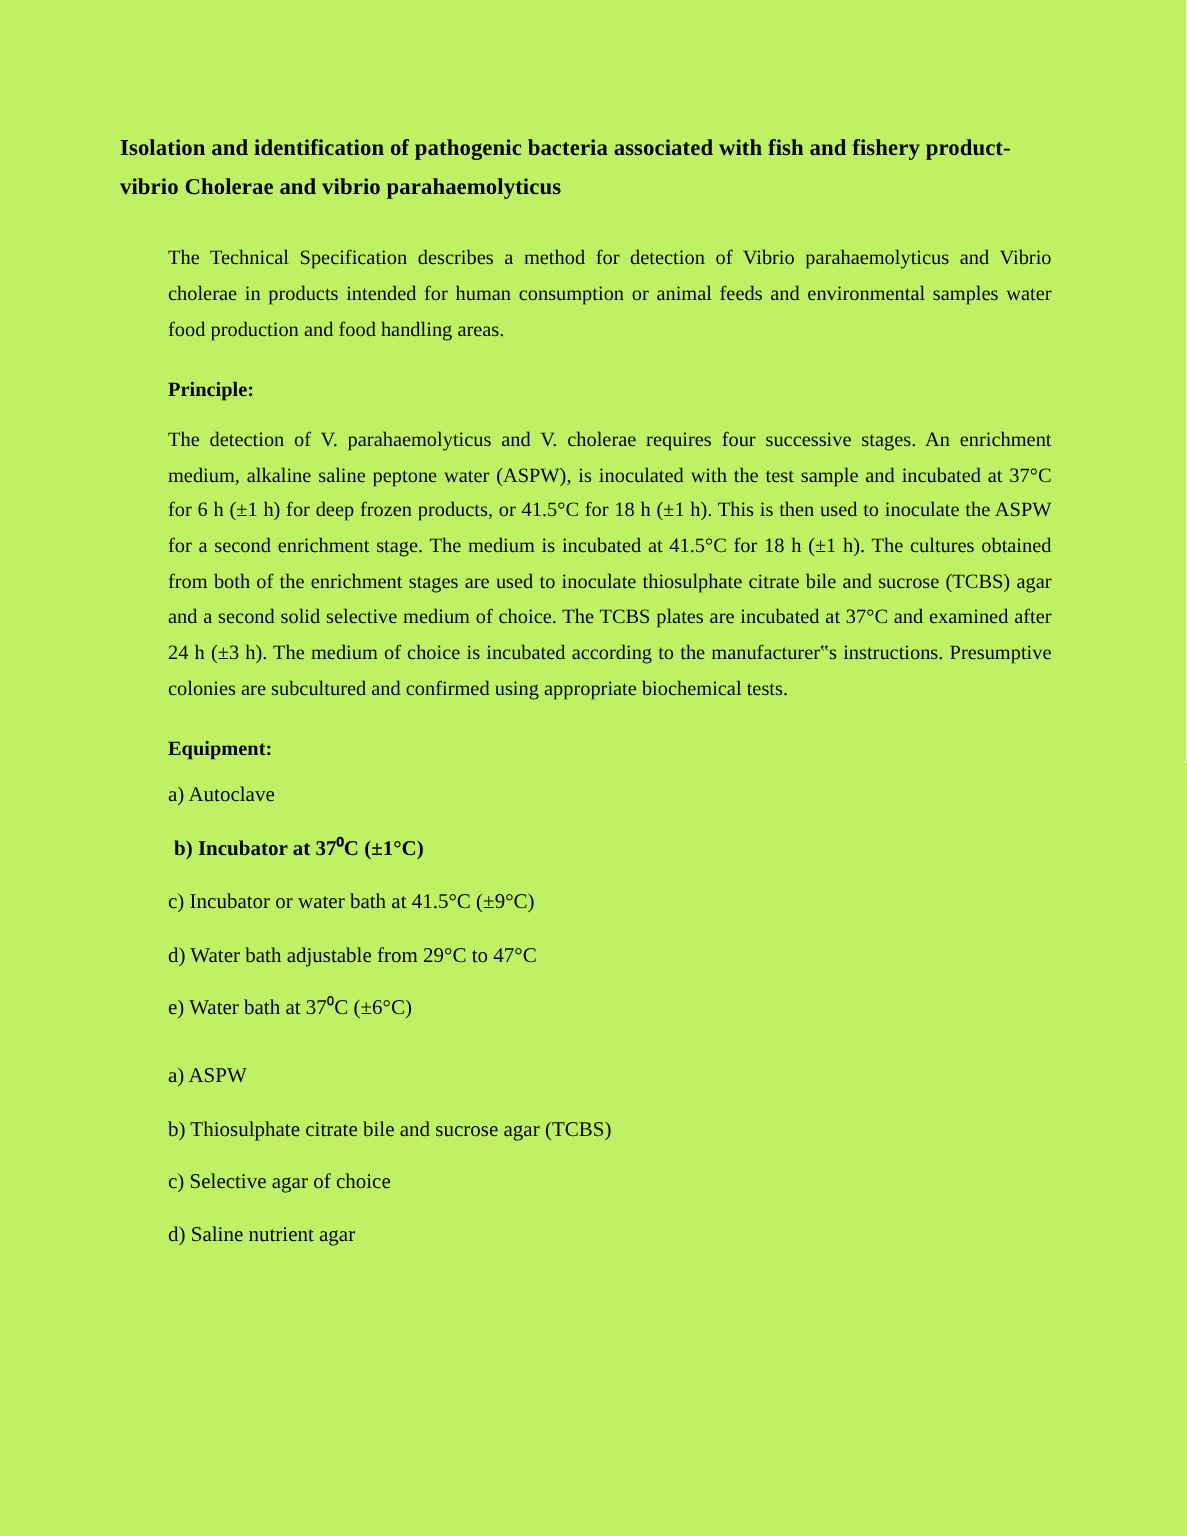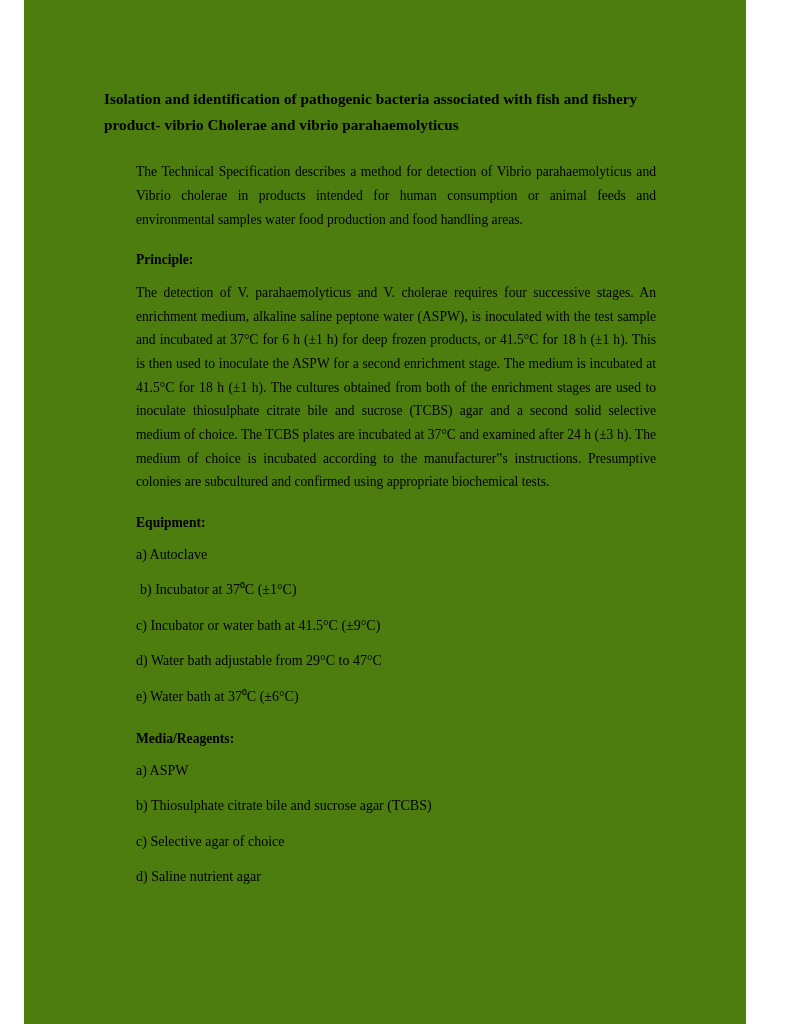--- a/index.html
+++ b/index.html
@@ -9,26 +9,25 @@
   }
   body {
     width: 791px;
     height: 1024px;
     font-family: "Liberation Serif", serif;
     color: #000000;
     overflow: hidden;
   }
   .page {
     position: relative;
-    width: 722px;
+    width: 791px;
     height: 1024px;
-    background: #4d7c0f;
+    background: #bef264;
     box-sizing: border-box;
     padding: 86px 88px 0 80px;
-    margin-left: 24px;
   }
   .doc-title {
     font-size: 15.2px;
     line-height: 1.72;
     text-align: left;
     margin: 0 0 22px 0;
     letter-spacing: 0.05px;
   }
   .section-heading {
     font-size: 13.6px;
@@ -46,20 +45,21 @@
     padding-right: 2px;
   }
   .list-item {
     font-size: 14px;
     line-height: 1.6;
     margin: 0 0 13px 0;
     padding-left: 32px;
   }
   .list-item.indent-extra {
     padding-left: 36px;
+    font-weight: bold;
   }
   .spacer-sm { height: 5px; }
   .spacer-md { height: 10px; }
 </style>
 </head>
 <body>
 
 <div class="page">
 
   <h1 class="doc-title">Isolation and identification of pathogenic bacteria associated with fish and fishery product- vibrio Cholerae and vibrio parahaemolyticus</h1>
@@ -75,19 +75,18 @@
 
   <h2 class="section-heading">Equipment:</h2>
   <p class="list-item">a) Autoclave</p>
   <p class="list-item indent-extra">b) Incubator at 37⁰C (±1°C)</p>
   <p class="list-item">c) Incubator or water bath at 41.5°C (±9°C)</p>
   <p class="list-item">d) Water bath adjustable from 29°C to 47°C</p>
   <p class="list-item">e) Water bath at 37⁰C (±6°C)</p>
 
   <div class="spacer-md"></div>
 
-  <h2 class="section-heading">Media/Reagents:</h2>
   <p class="list-item">a) ASPW</p>
   <p class="list-item">b) Thiosulphate citrate bile and sucrose agar (TCBS)</p>
   <p class="list-item">c) Selective agar of choice</p>
   <p class="list-item">d) Saline nutrient agar</p>
 
 </div>
 
 </body></html>

